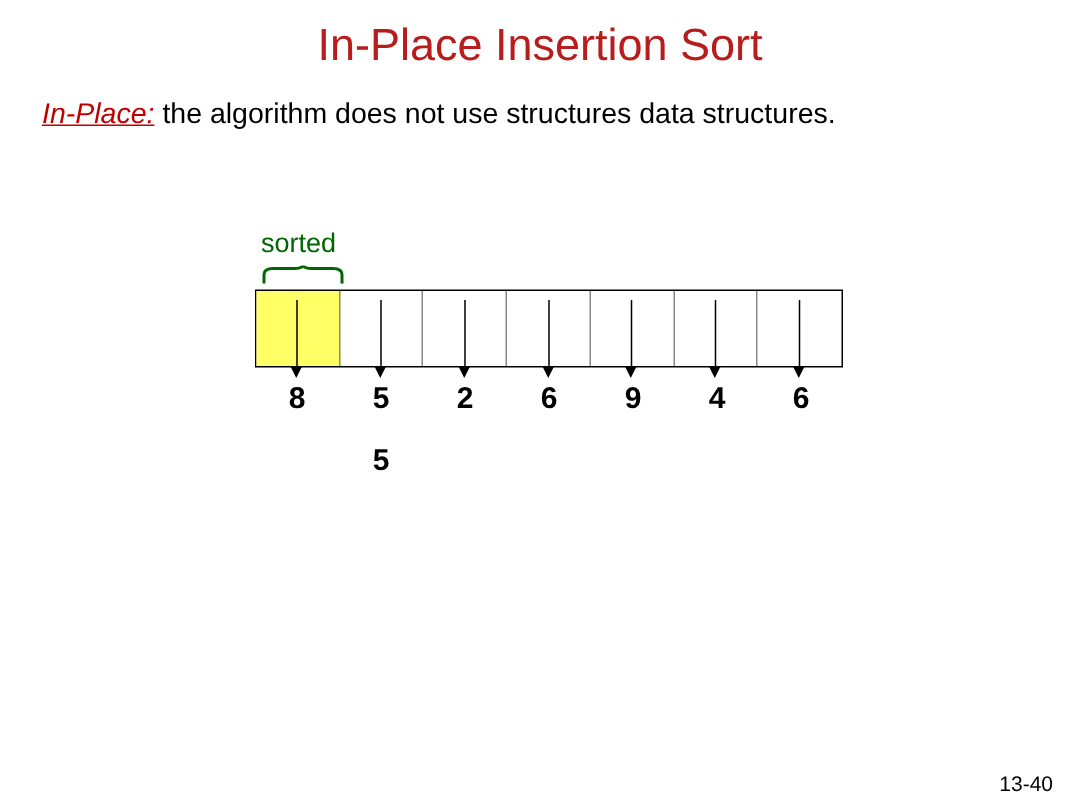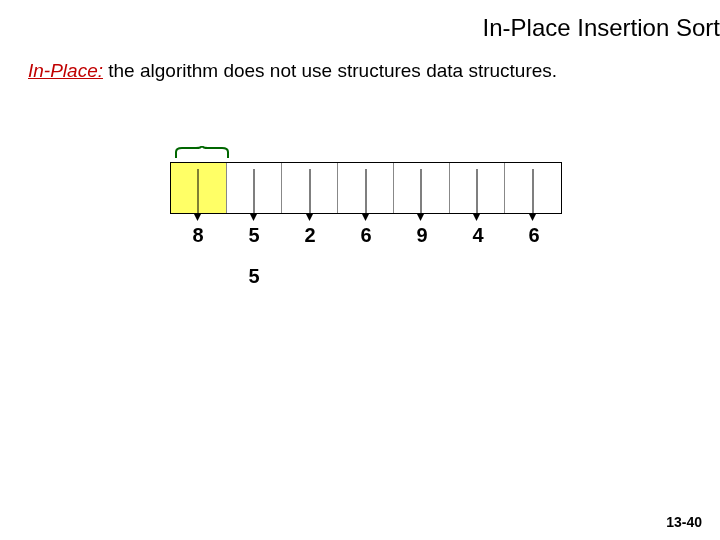--- a/index.html
+++ b/index.html
@@ -6,24 +6,24 @@
   body {
     margin: 0;
     padding: 0;
     width: 720px;
     height: 540px;
     font-family: Arial, Helvetica, sans-serif;
     background: #fff;
     position: relative;
   }
   .title {
-    text-align: right;
-    font-size: 24px;
+    text-align: center;
+    font-size: 30px;
     padding-top: 14px;
-    color: #000000;
+    color: #b91c1c;
   }
   .def {
     font-size: 19px;
     margin: 18px 0 0 28px;
     color: #000;
   }
   .term {
     color: #c00000;
     font-style: italic;
     text-decoration: underline;
@@ -114,33 +114,33 @@
     font-size: 20px;
     font-weight: bold;
     color: #000;
   }
   .pagenum {
     position: absolute;
     bottom: 10px;
     right: 18px;
     font-size: 14px;
     color: #000;
-    font-weight: bold;
   }
 </style>
 </head>
 <body>
 
 <div class="title">In-Place Insertion Sort</div>
 
 <div class="def">
   <span class="term">In-Place:</span><span> the algorithm does not use structures data structures.</span>
 </div>
 
 <div class="diagram">
+  <div class="sorted-label">sorted</div>
   <div class="brace">
     <svg width="56" height="14" viewBox="0 0 56 14">
       <path d="M2 12 L2 6 Q2 2 8 2 L22 2 Q27 2 28 0 Q29 2 34 2 L48 2 Q54 2 54 6 L54 12" fill="none" stroke="#006600" stroke-width="2"></path>
     </svg>
   </div>
   <div class="cells">
     <div class="cell hl">
       <div class="arrow">
           <div class="arrow-line"></div>
           <div class="arrow-head"></div>

